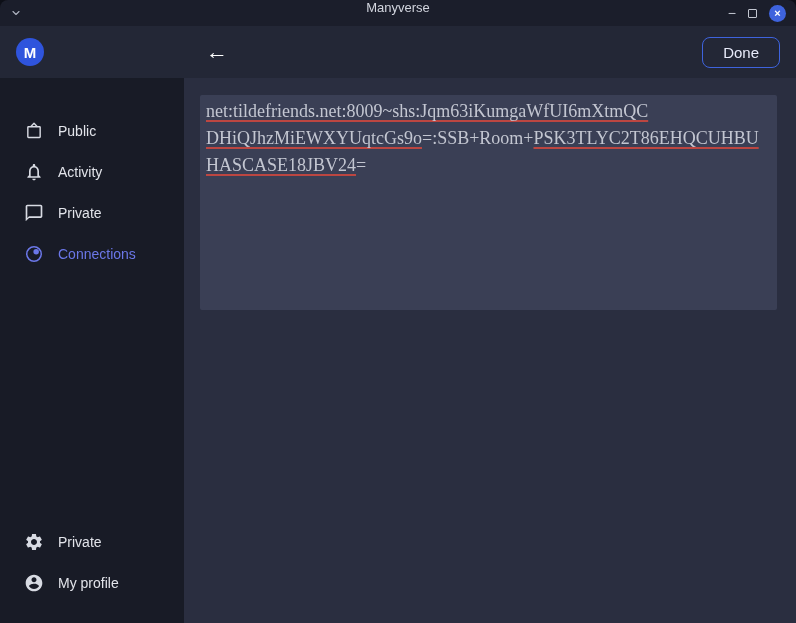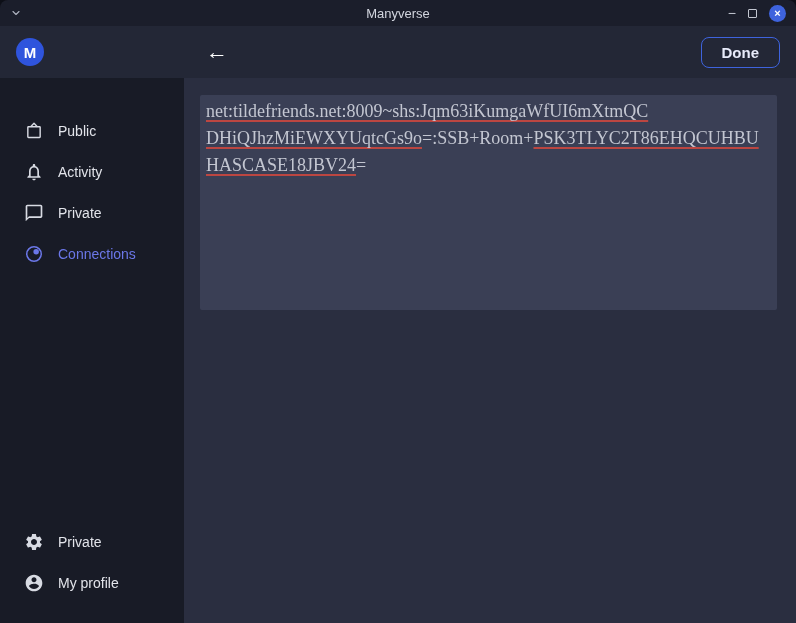--- a/index.html
+++ b/index.html
@@ -6,33 +6,33 @@
     --accent-blue:#3e63dd;
     --active-item:#6b77e8;
     --misspell-red:#bc4641;
     --panel:#3a3f55;
   }
   *{box-sizing:border-box;margin:0;padding:0;}
   html,body{width:796px;height:623px;background:#0d0f17;font-family:"Liberation Sans",sans-serif;overflow:hidden;}
   .window{width:796px;height:623px;display:flex;flex-direction:column;border-radius:8px 8px 0 0;overflow:hidden;}
 
   
-  .titlebar{height:26px;background:#1b1e2b;display:flex;align-items:center;position:relative;flex:0 0 auto;}
+  .titlebar{height:26px;background:#1b1e2b;display:flex;position:relative;flex:0 0 auto;}
   .tb-menu{margin-left:10px;display:flex;align-items:center;cursor:pointer;color:#aeb3c0;background:none;border:none;}
   .tb-title{position:absolute;left:0;right:0;text-align:center;font-size:13px;color:#d2d5de;pointer-events:none;}
   .tb-controls{margin-left:auto;display:flex;align-items:center;gap:12px;padding-right:10px;z-index:2;}
   .tb-btn{background:none;border:none;color:#c3c7d1;font-size:14px;line-height:1;cursor:pointer;padding:0;display:flex;align-items:center;justify-content:center;}
   .restore-box{width:9px;height:9px;border:1.5px solid #c3c7d1;border-radius:1px;display:inline-block;}
   .tb-close{width:17px;height:17px;border-radius:50%;background:var(--accent-blue,#3e63dd);color:#fff;font-size:11px;font-weight:bold;}
 
   
   .header{height:52px;background:#232736;display:flex;align-items:center;padding:0 16px;flex:0 0 auto;}
   .logo{width:28px;height:28px;border-radius:50%;background:#2f54dd;color:#fff;font-weight:bold;font-size:15px;display:flex;align-items:center;justify-content:center;flex:0 0 auto;}
   .back-btn{margin-left:158px;background:none;border:none;color:#fff;font-size:22px;line-height:1;cursor:pointer;padding:0 4px;}
-  .done-btn{margin-left:auto;background:transparent;border:1.5px solid var(--accent-blue,#3e63dd);color:#e8ebfa;font-size:15px;font-weight:bold;border-radius:8px;padding:6px 20px;cursor:pointer;}
+  .done-btn{margin-left:auto;background:transparent;border:1.5px solid var(--accent-blue,#3e63dd);color:#e8ebfa;font-size:15px;font-weight:normal;border-radius:8px;padding:6px 20px;cursor:pointer;}
 
   
   .app-body{flex:1;display:flex;min-height:0;}
   .sidebar{width:184px;background:#181b26;display:flex;flex-direction:column;padding-top:32px;padding-bottom:20px;flex:0 0 auto;}
   .side-item{height:41px;display:flex;align-items:center;gap:14px;padding-left:24px;color:#e2e4ea;cursor:pointer;background:none;border:none;font-size:14px;text-align:left;}
   .side-item .icon{width:20px;height:20px;display:flex;align-items:center;justify-content:center;color:#d8dbe3;}
   .side-item.active{color:var(--active-item,#6b77e8);text-align:center;}
   .side-item.active .icon{color:var(--active-item,#6b77e8);}
   .side-footer{margin-top:auto;display:flex;flex-direction:column;}
   .side-label{font-size:14px;}

